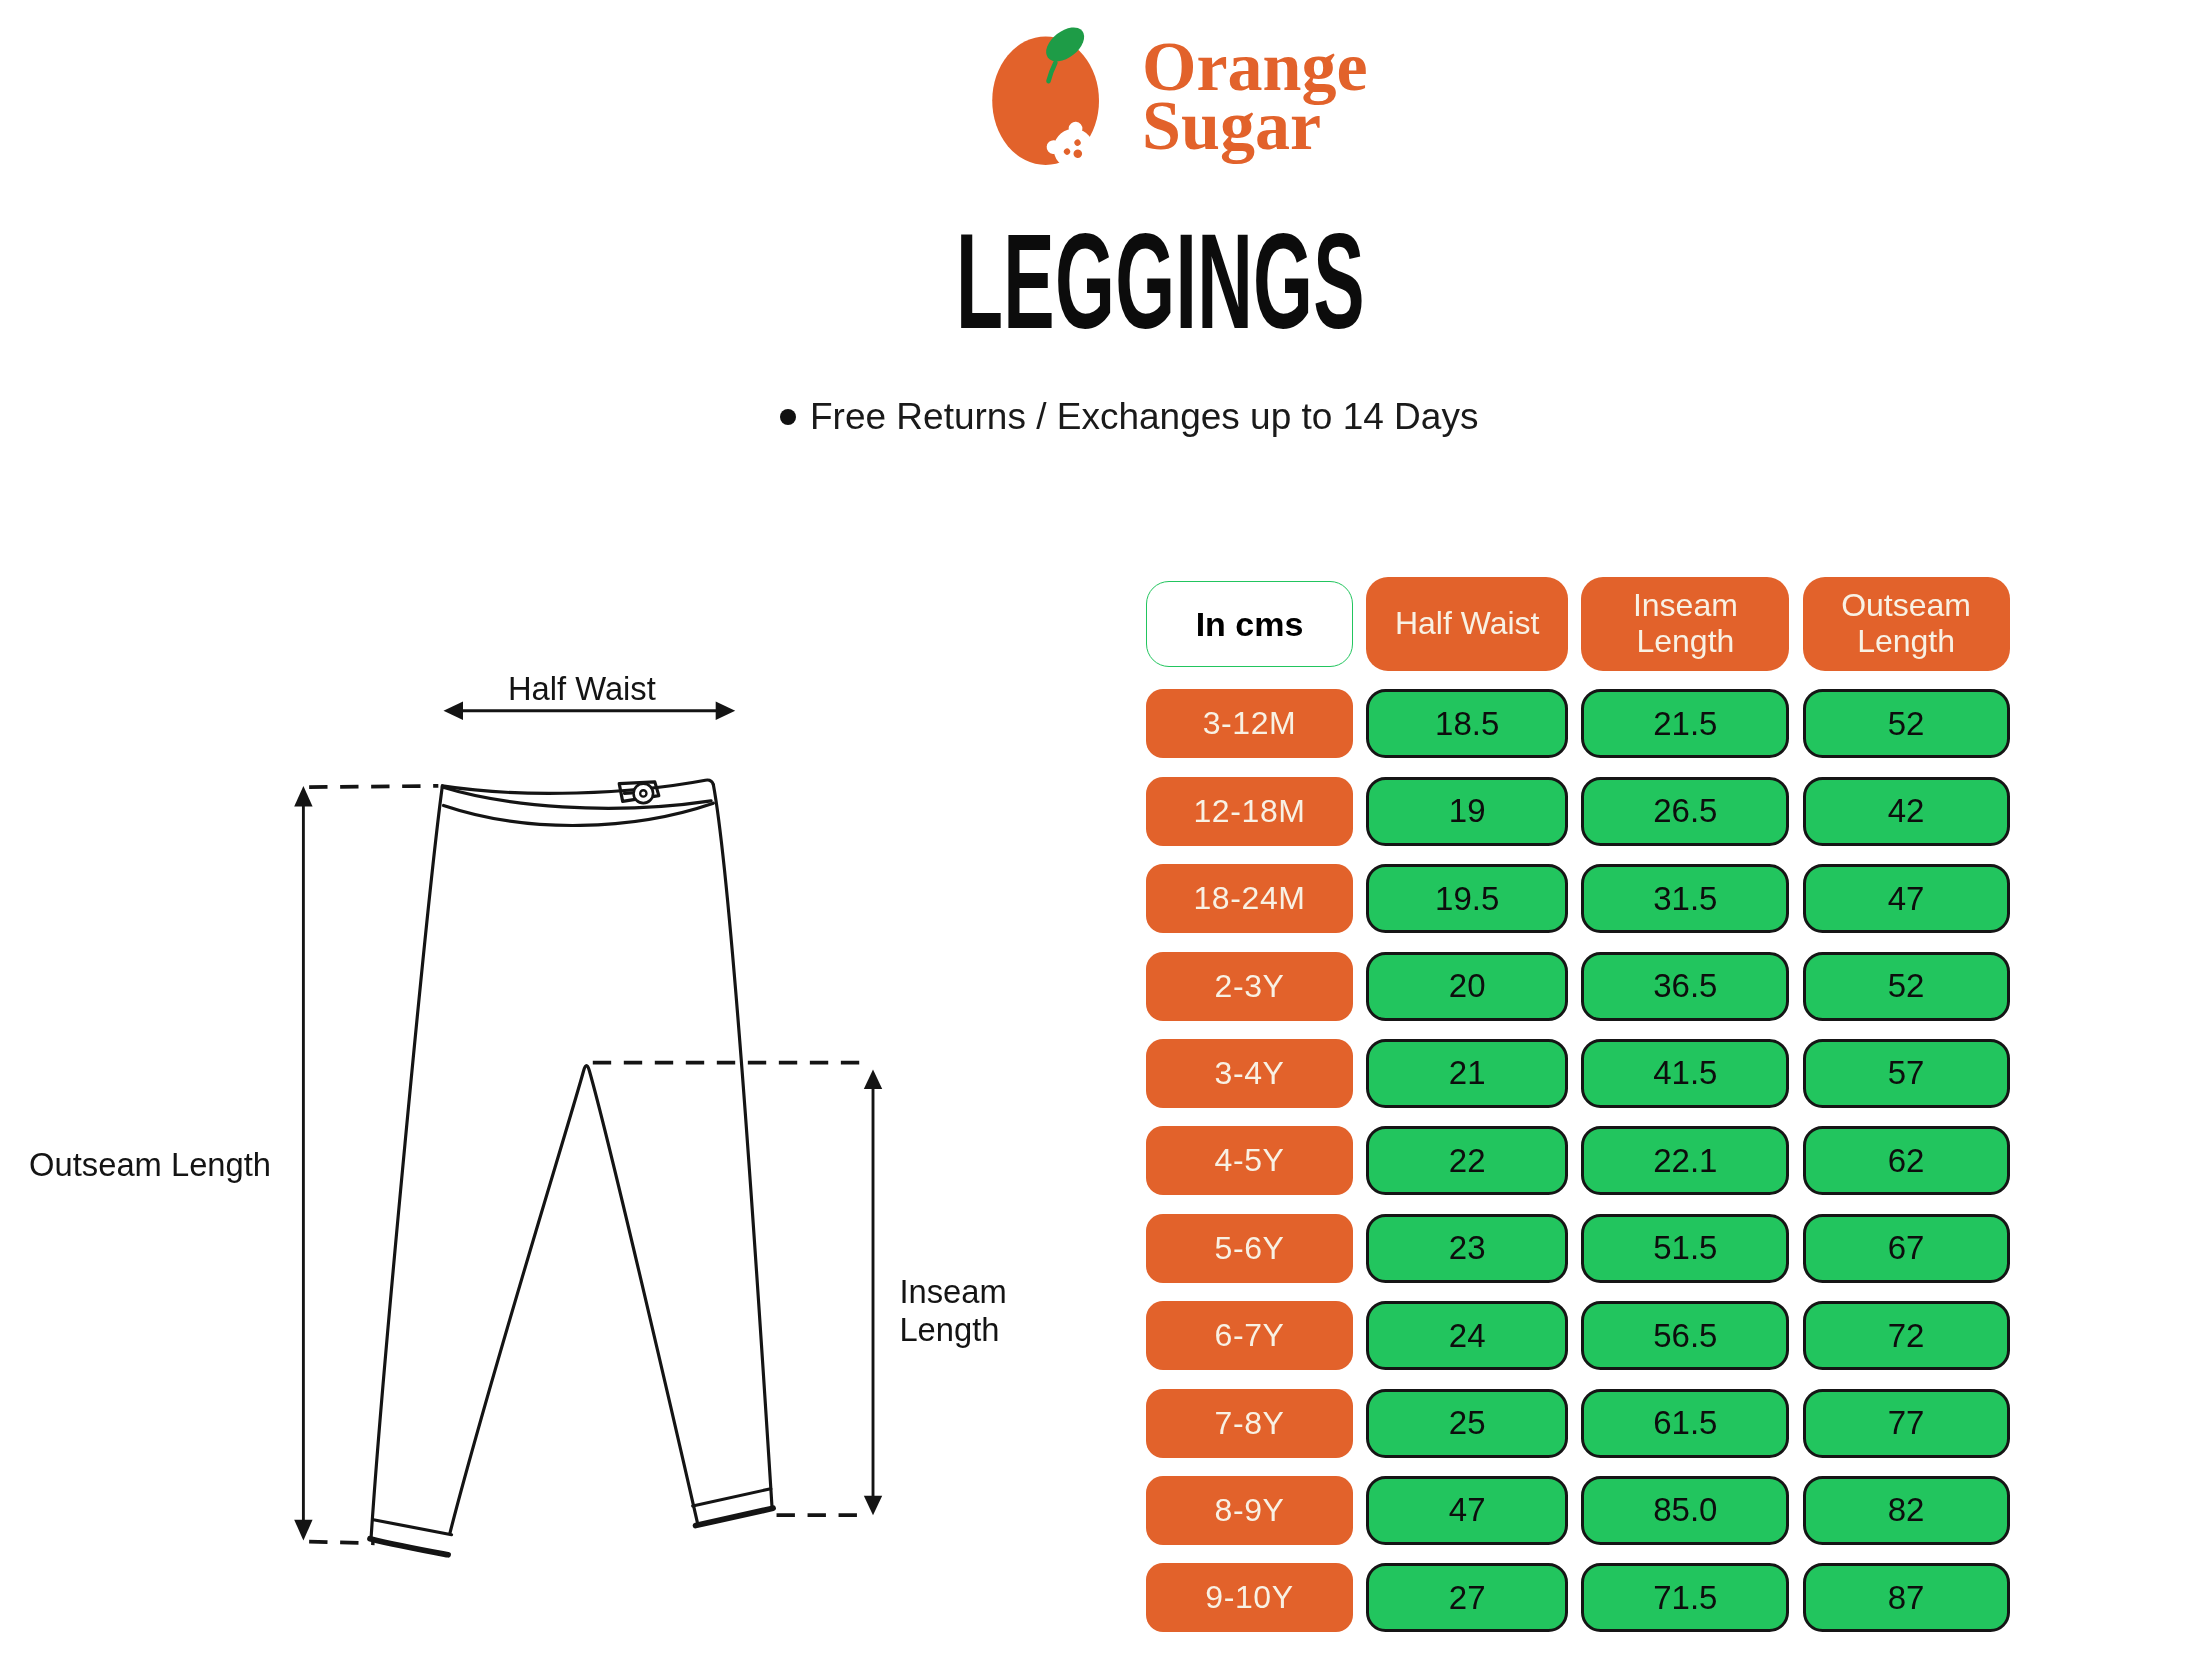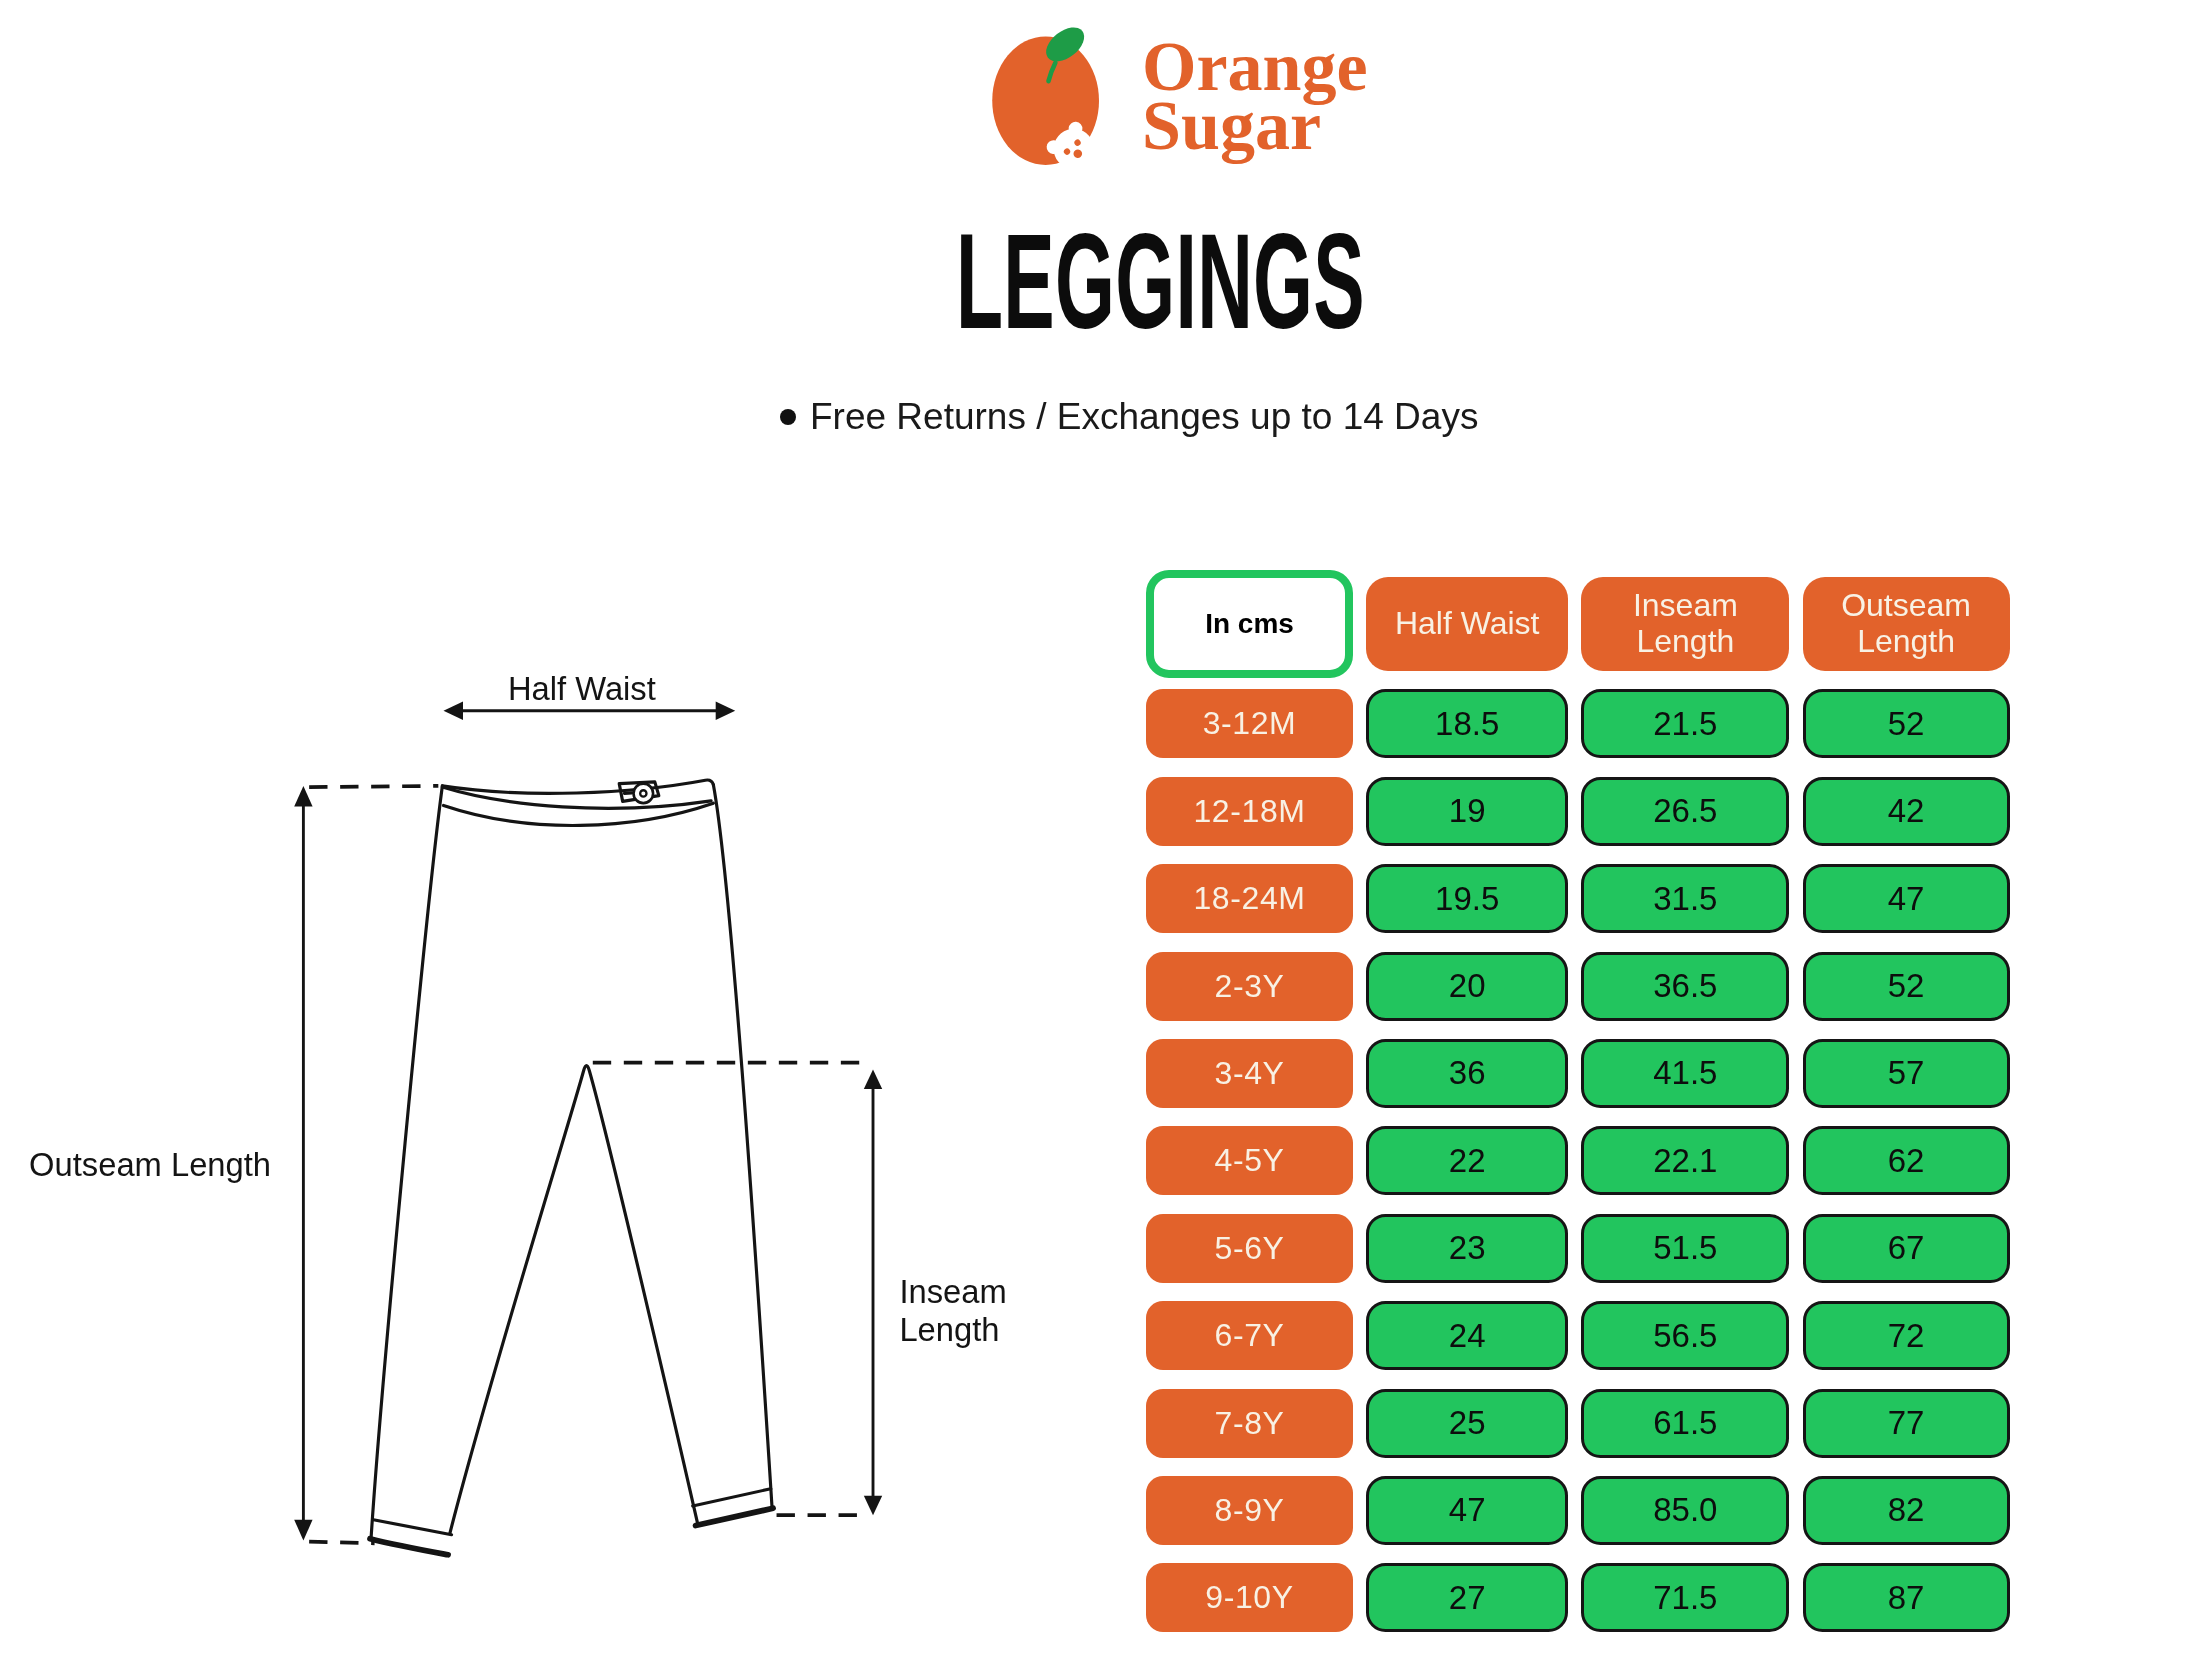--- a/index.html
+++ b/index.html
@@ -81,25 +81,25 @@
     row-gap:18.4px;
   }
   .pill{
     display:flex;
     align-items:center;
     justify-content:center;
     text-align:center;
   }
   .unit-pill{
     background:#fff;
-    border:8px solid #22c55e;
+    border:1px solid #22c55e;
     border-radius:23px;
-    height:108px;
+    height:86px;
     align-self:center;
-    font-size:28px;
+    font-size:34px;
     font-weight:700;
     color:#000;
   }
   .hdr-pill{
     background:var(--accent);
     color:var(--cream);
     border-radius:22px;
     font-size:32px;
     line-height:1.12;
     padding:0 23px;
@@ -218,21 +218,21 @@
       <div class="pill value-pill">42</div>
       <div class="pill label-pill">18-24M</div>
       <div class="pill value-pill">19.5</div>
       <div class="pill value-pill">31.5</div>
       <div class="pill value-pill">47</div>
       <div class="pill label-pill">2-3Y</div>
       <div class="pill value-pill">20</div>
       <div class="pill value-pill">36.5</div>
       <div class="pill value-pill">52</div>
       <div class="pill label-pill">3-4Y</div>
-      <div class="pill value-pill">36</div>
+      <div class="pill value-pill">21</div>
       <div class="pill value-pill">41.5</div>
       <div class="pill value-pill">57</div>
       <div class="pill label-pill">4-5Y</div>
       <div class="pill value-pill">22</div>
       <div class="pill value-pill">22.1</div>
       <div class="pill value-pill">62</div>
       <div class="pill label-pill">5-6Y</div>
       <div class="pill value-pill">23</div>
       <div class="pill value-pill">51.5</div>
       <div class="pill value-pill">67</div>

